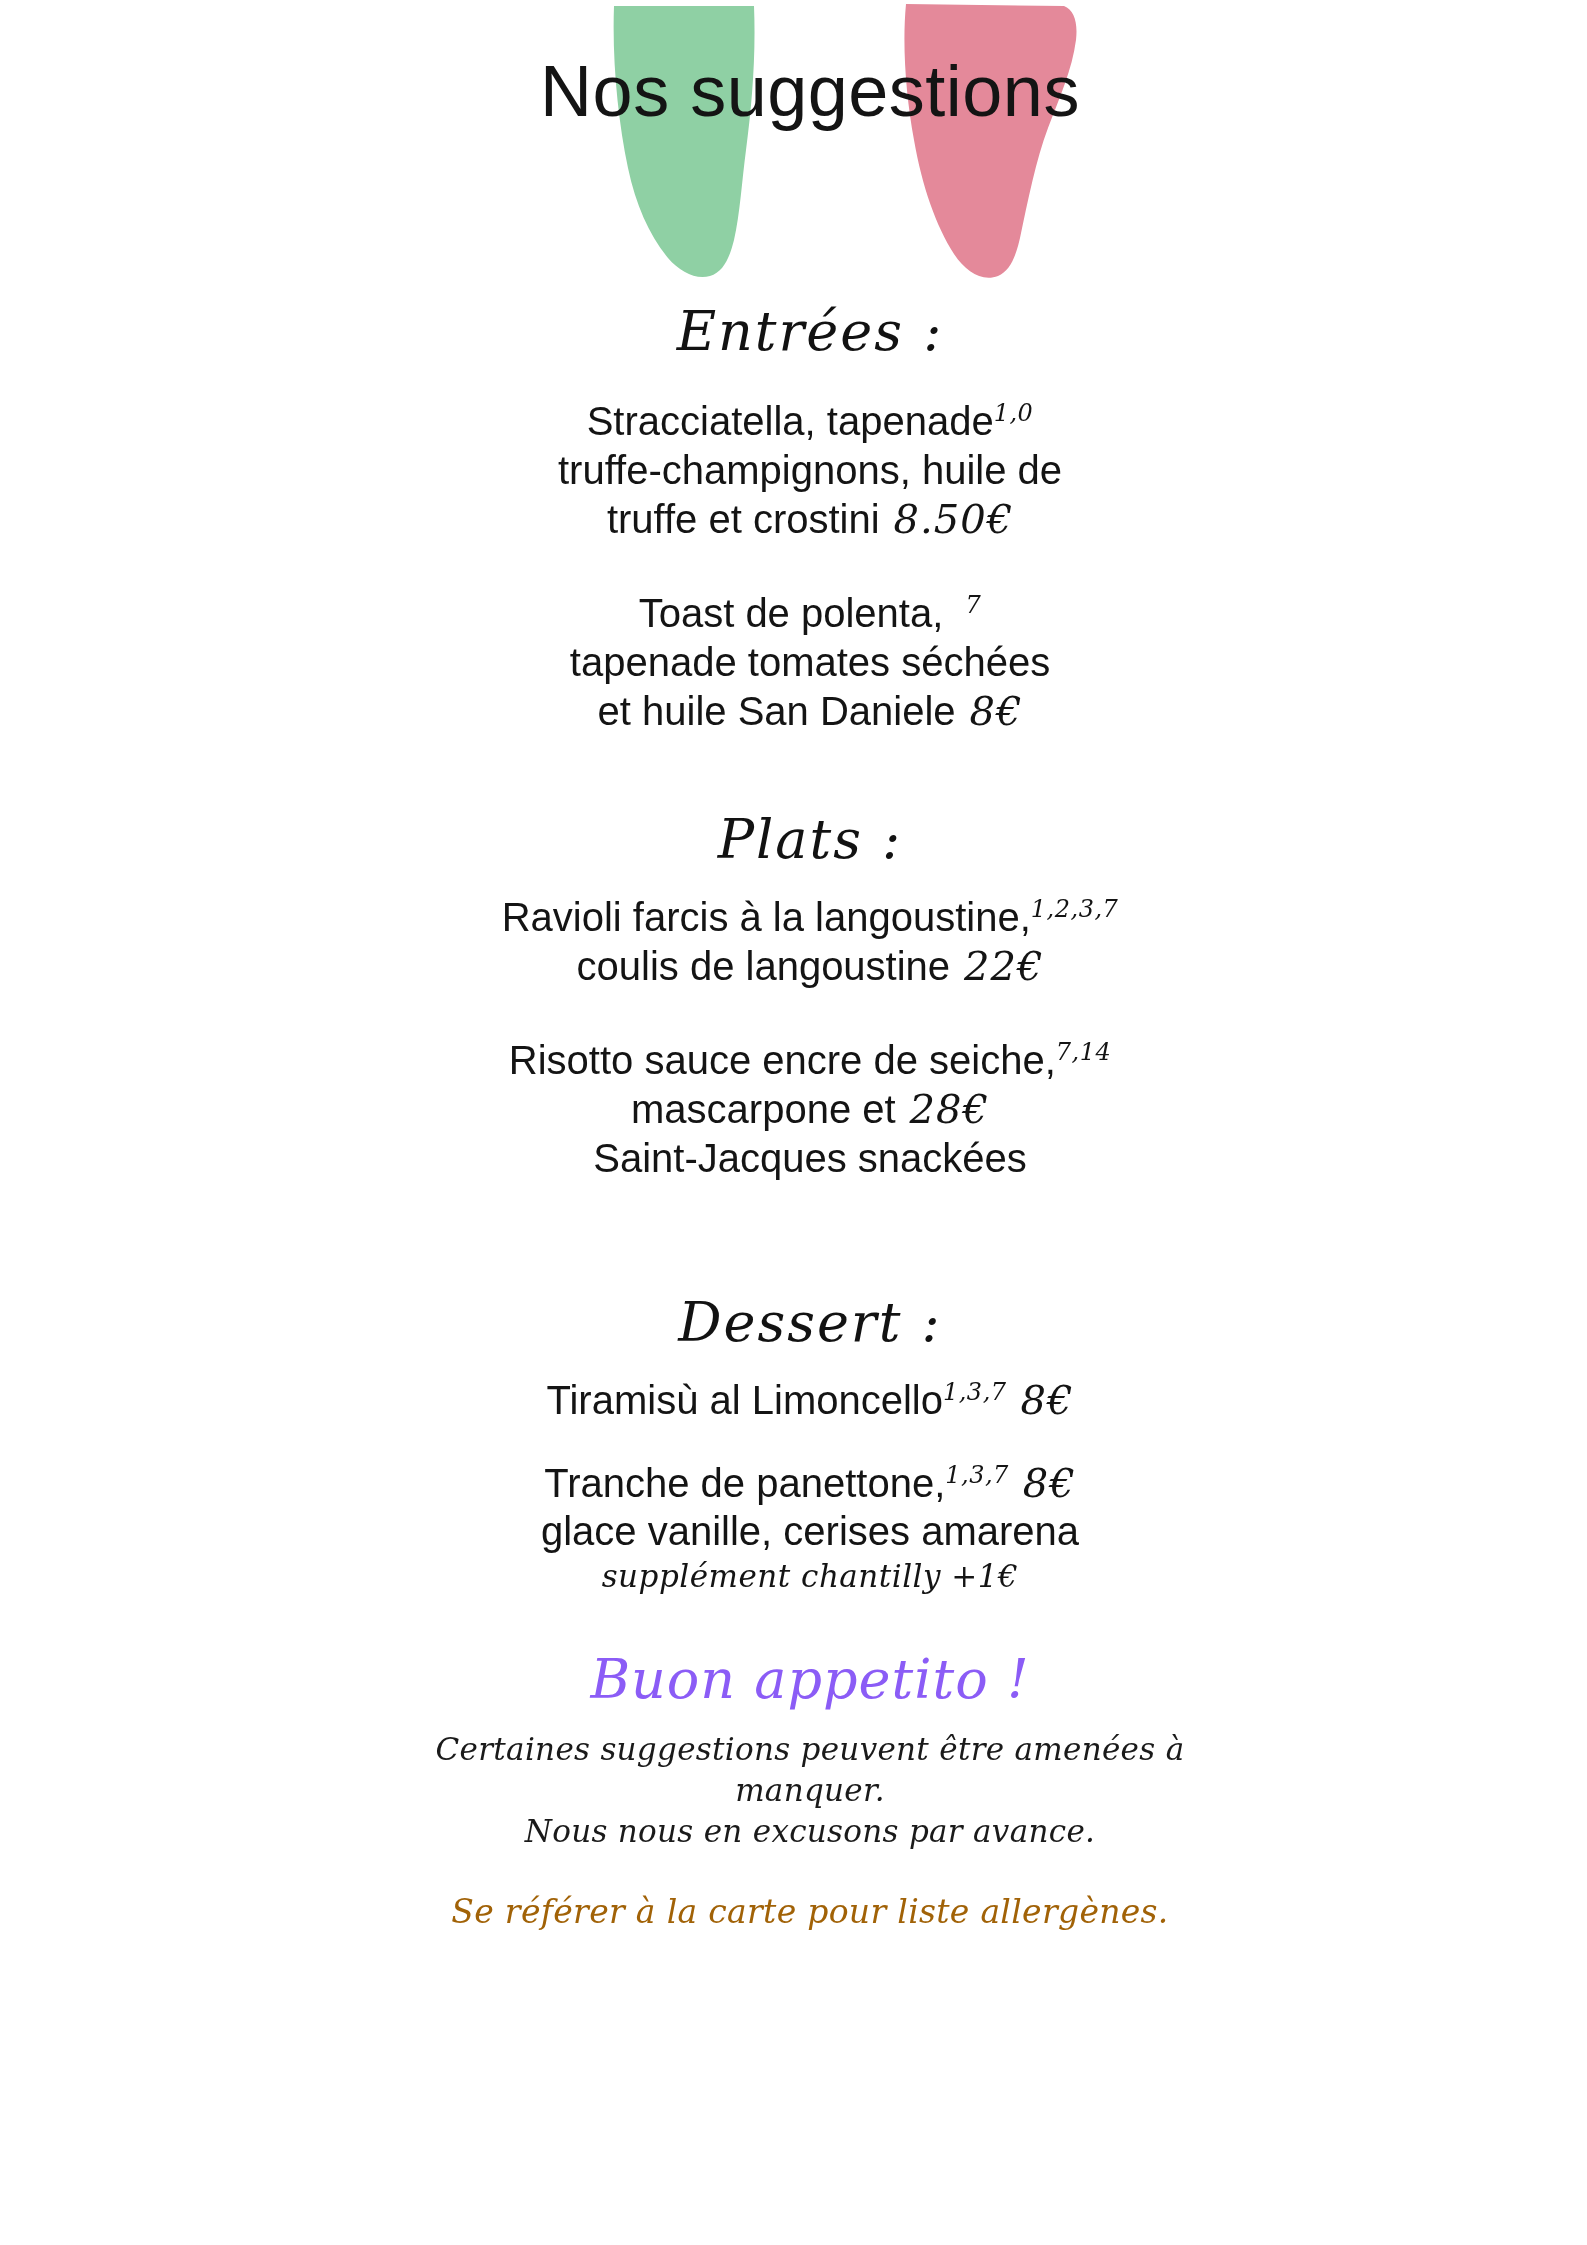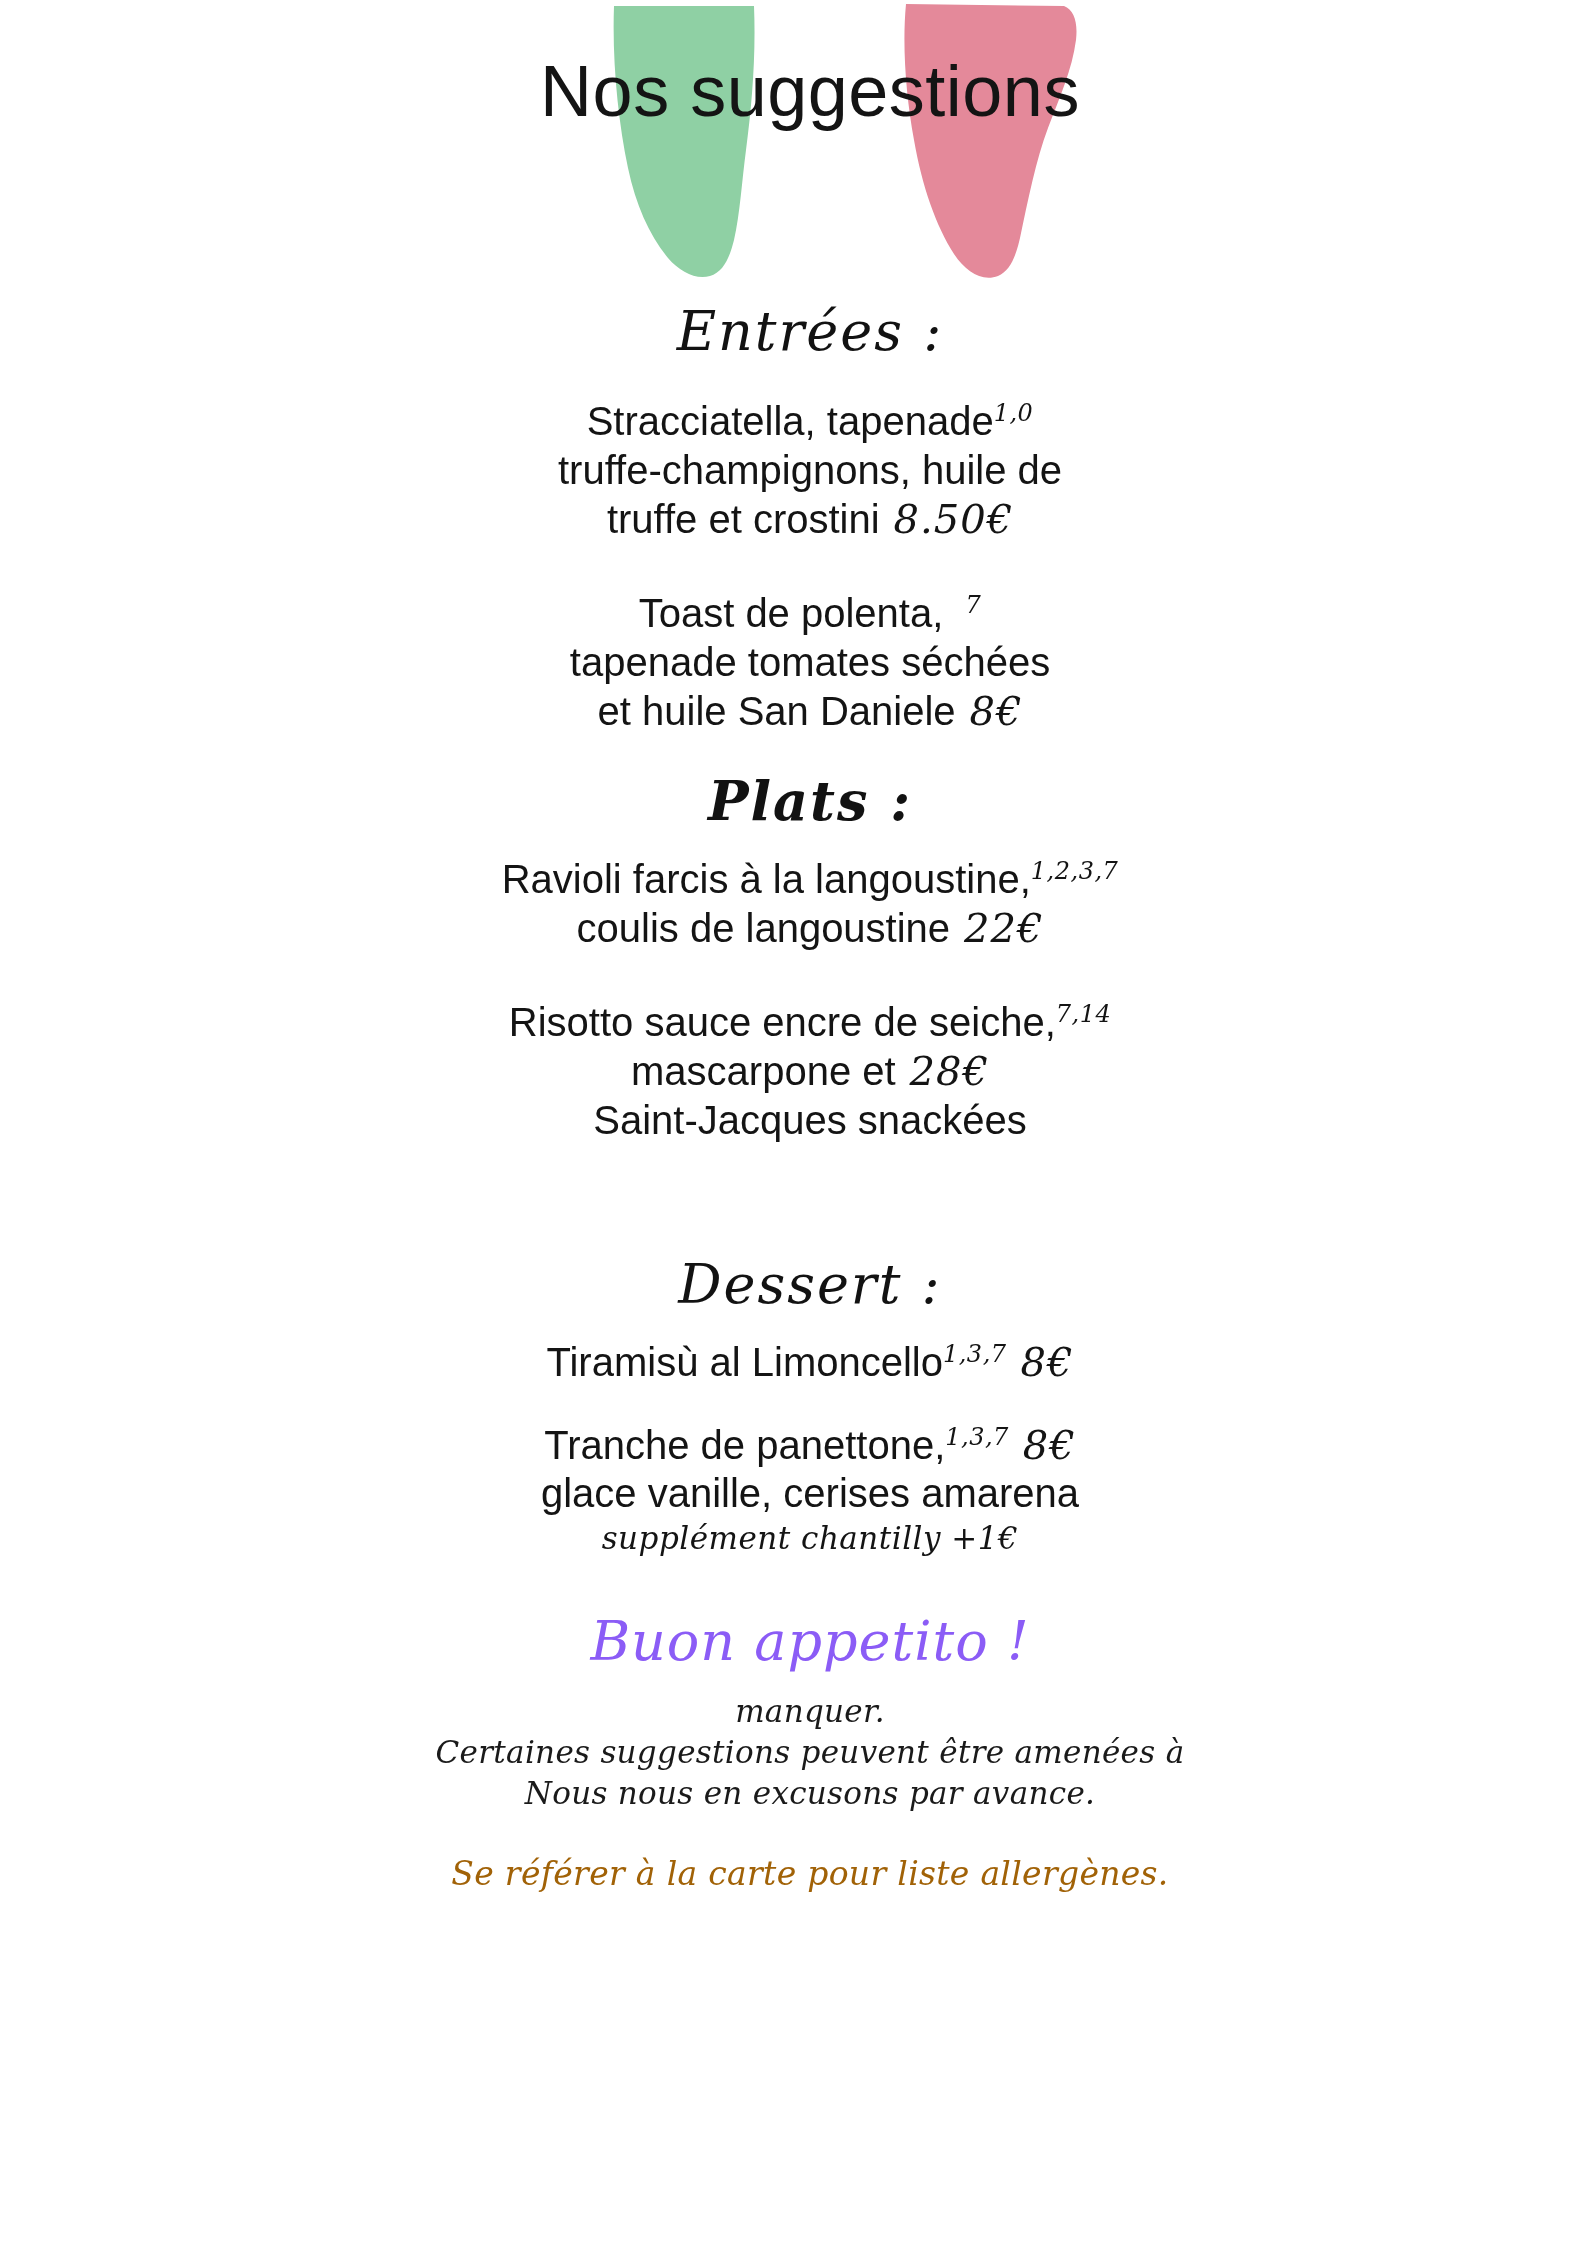--- a/index.html
+++ b/index.html
@@ -55,21 +55,21 @@
   .section-head {
     text-align: center;
     font-family: "DejaVu Serif", serif;
     font-style: italic;
     font-size: 54px;
     letter-spacing: 2px;
     color: #121212;
     margin: 0;
   }
   .sh-entrees { margin-top: 10px; }
-  .sh-plats   { margin-top: 33px; font-weight: bold; }
+  .sh-plats   { margin-top: 72px; }
   .sh-dessert { margin-top: 62px; }
 
   
   .item {
     text-align: center;
     font-size: 40px;
     line-height: 1.22;
     color: #141414;
     margin: 0 auto;
     max-width: 1180px;
@@ -203,20 +203,20 @@
 
   <div class="item">
     <span class="line"><span>Tranche de panettone,</span><span class="alg">1,3,7</span><span class="price">8€</span></span>
     <span class="line">glace vanille, cerises amarena</span>
     <span class="supp">supplément chantilly +1€</span>
   </div>
 
   <div class="appetito">Buon appetito !</div>
 
   <div class="notes">
+    <span class="nline">Certaines suggestions peuvent être amenées à</span>
     <span class="nline">manquer.</span>
-    <span class="nline">Certaines suggestions peuvent être amenées à</span>
     <span class="nline">Nous nous en excusons par avance.</span>
   </div>
 
   <div class="notes-last">Se référer à la carte pour liste allergènes.</div>
 
 </div>
 
 </body></html>

